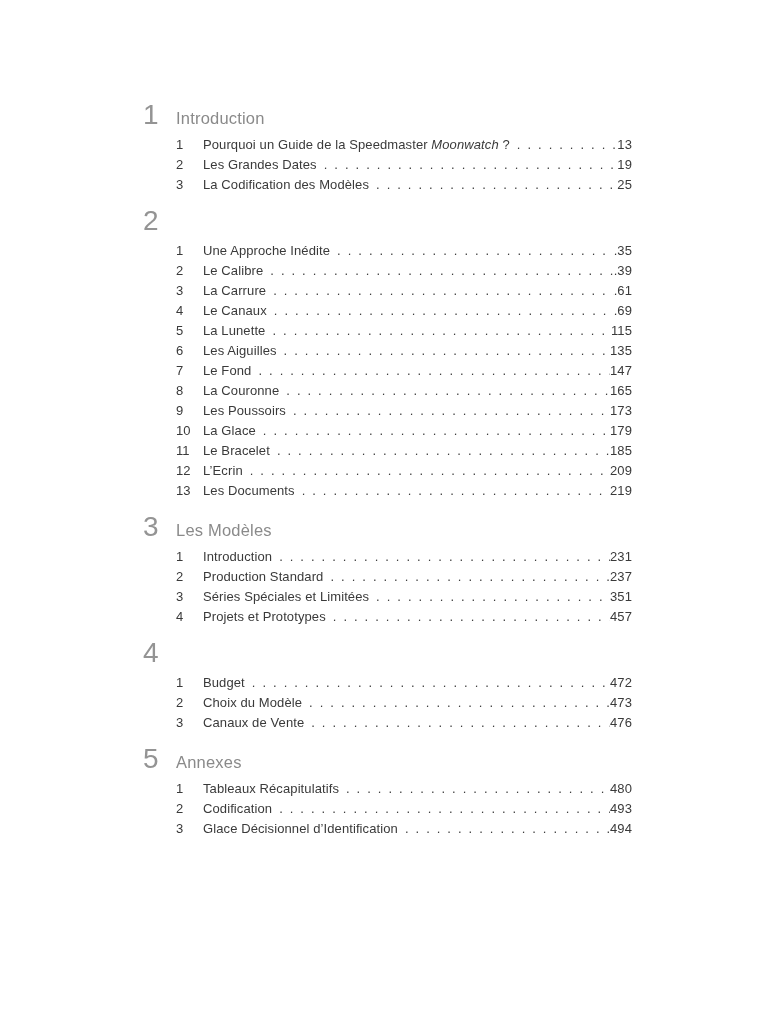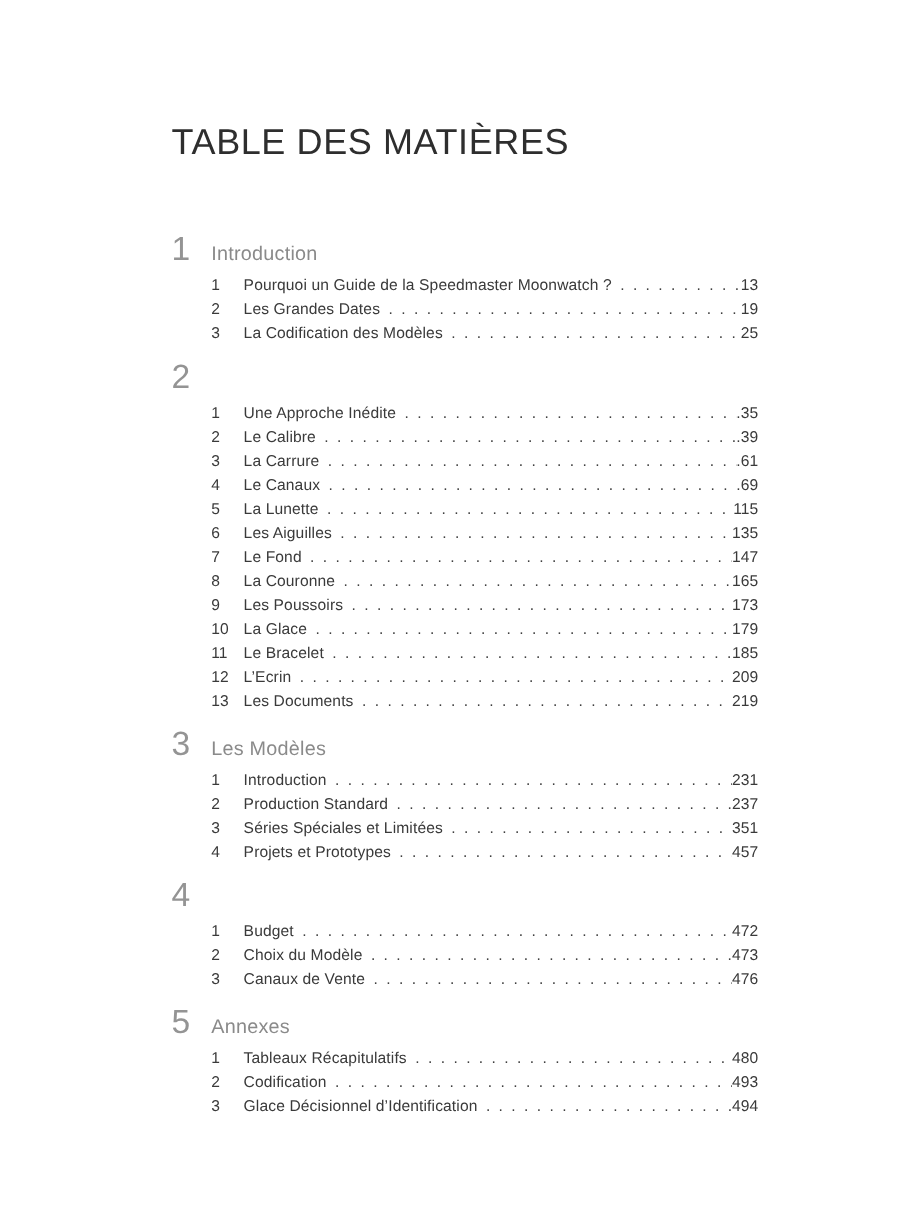--- a/index.html
+++ b/index.html
@@ -63,41 +63,41 @@
     letter-spacing: 0.1px;
   }
   .entry-num {
     flex: 0 0 27px;
   }
   .entry-title {
     flex: 0 0 auto;
     white-space: nowrap;
   }
   .entry-title .run-italic {
+    font-style: italic;
   }
   .leader {
     flex: 1 1 auto;
     min-width: 0;
     overflow: hidden;
     white-space: nowrap;
     padding-left: 7px;
     letter-spacing: 7px;
     color: #3f3f3f;
   }
   .entry-page {
     flex: 0 0 auto;
     white-space: nowrap;
     text-align: right;
   }
 </style>
 </head>
 <body>
 
 <div class="page">
-  <h1 class="title">TABLE DES MATIÈRES</h1>
   <main class="sections">
       <section class="toc-section">
         <div class="section-header">
           <span class="section-number">1</span>
           <span class="section-title">Introduction</span>
         </div>
         <ol class="entries">
           <li class="entry">
             <span class="entry-num">1</span>
             <span class="entry-title"><span class="run">Pourquoi un Guide de la Speedmaster </span><span class="run-italic">Moonwatch</span><span class="run"> ?</span></span>

